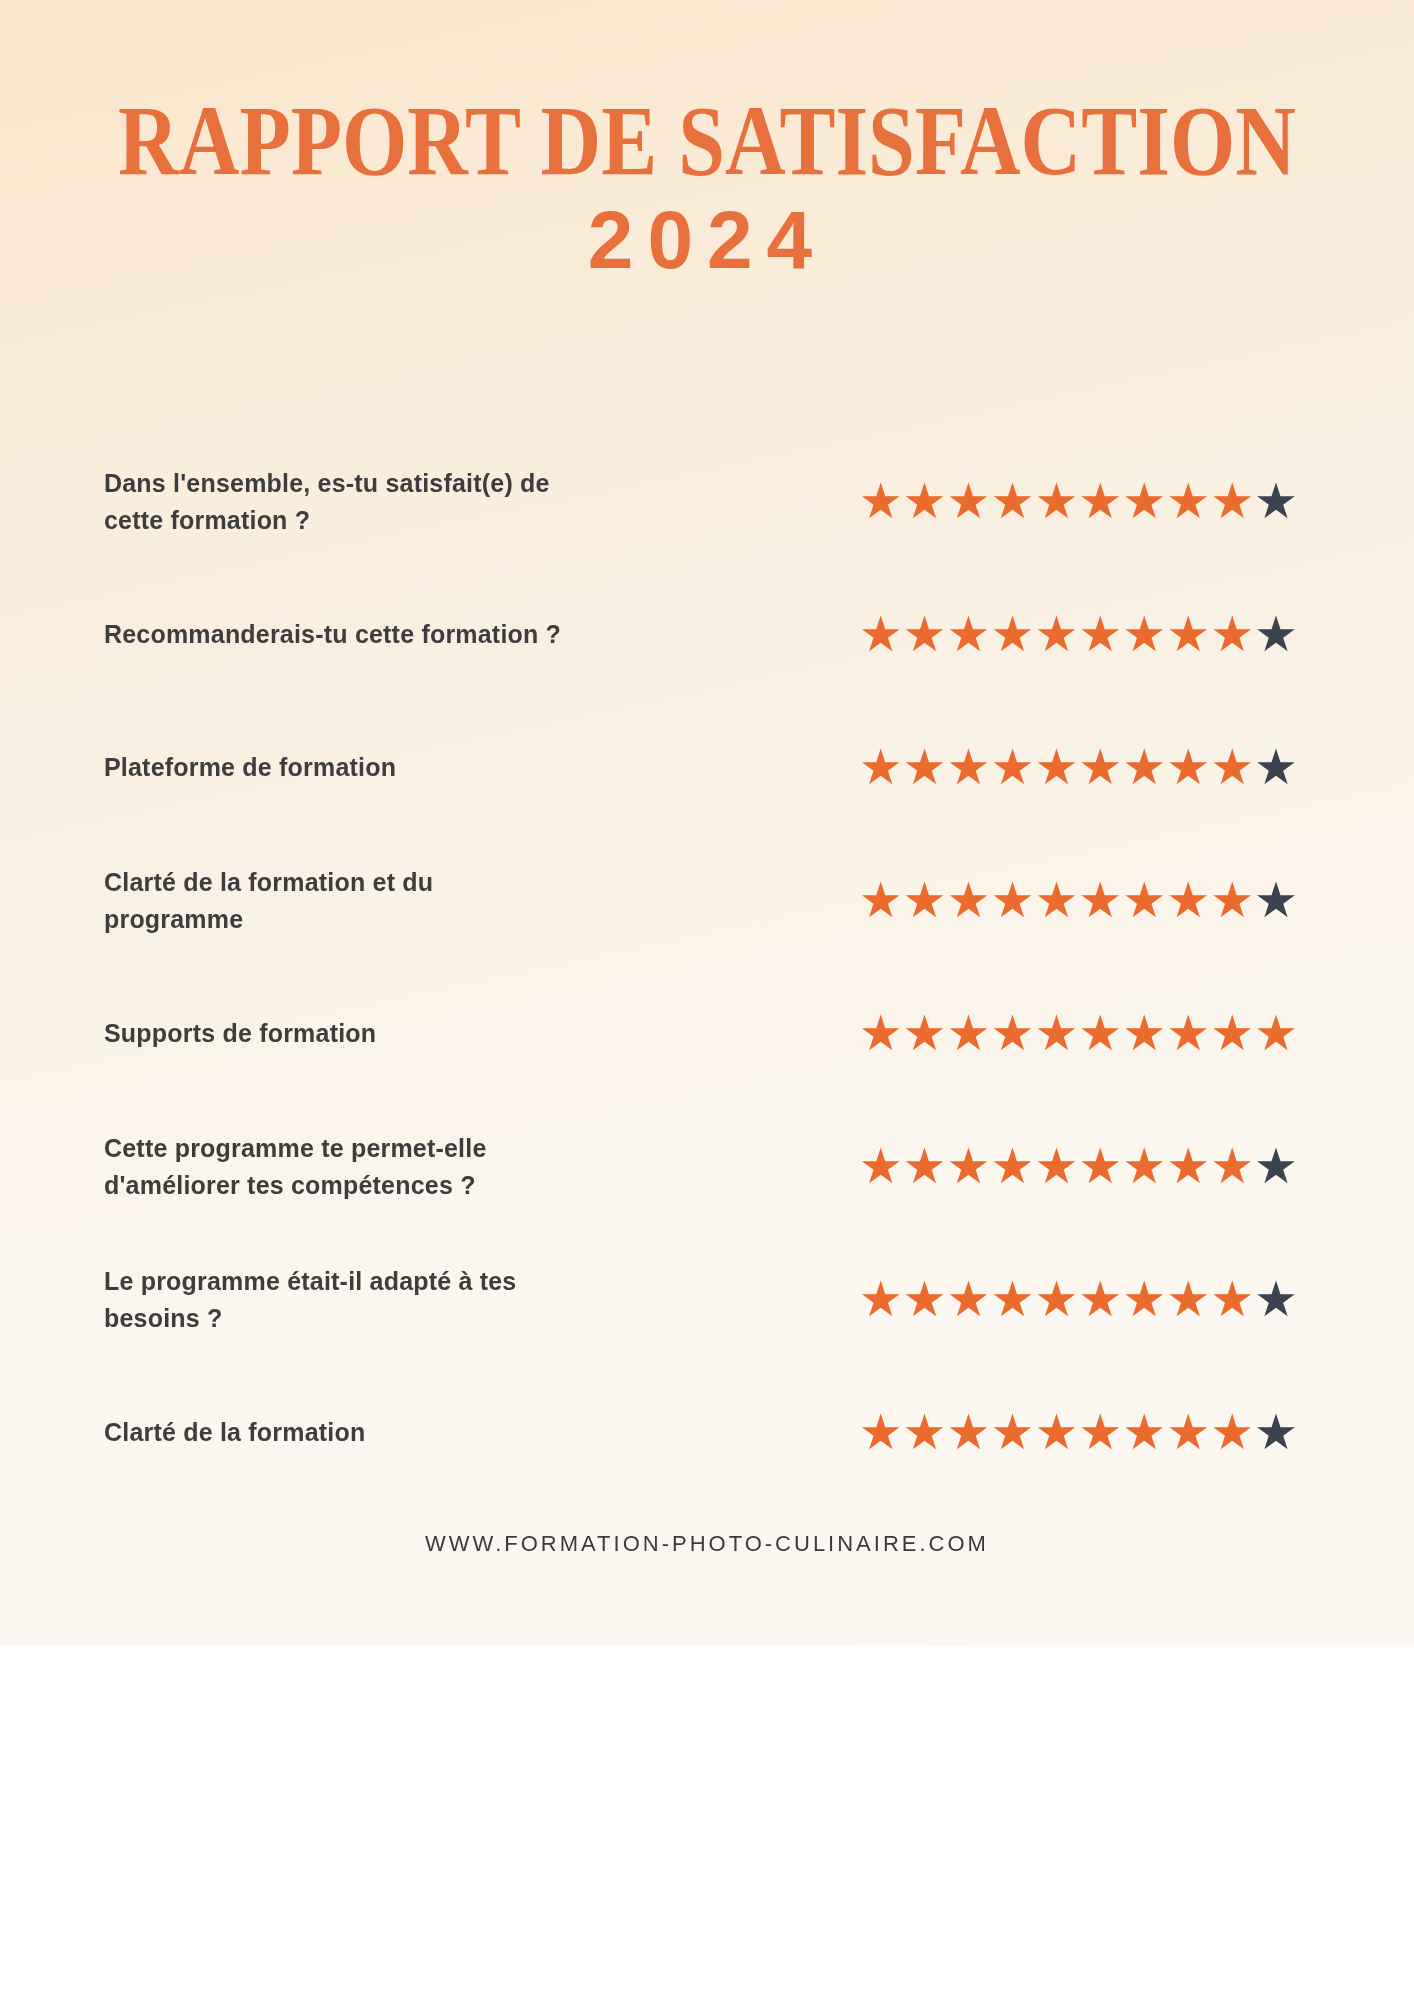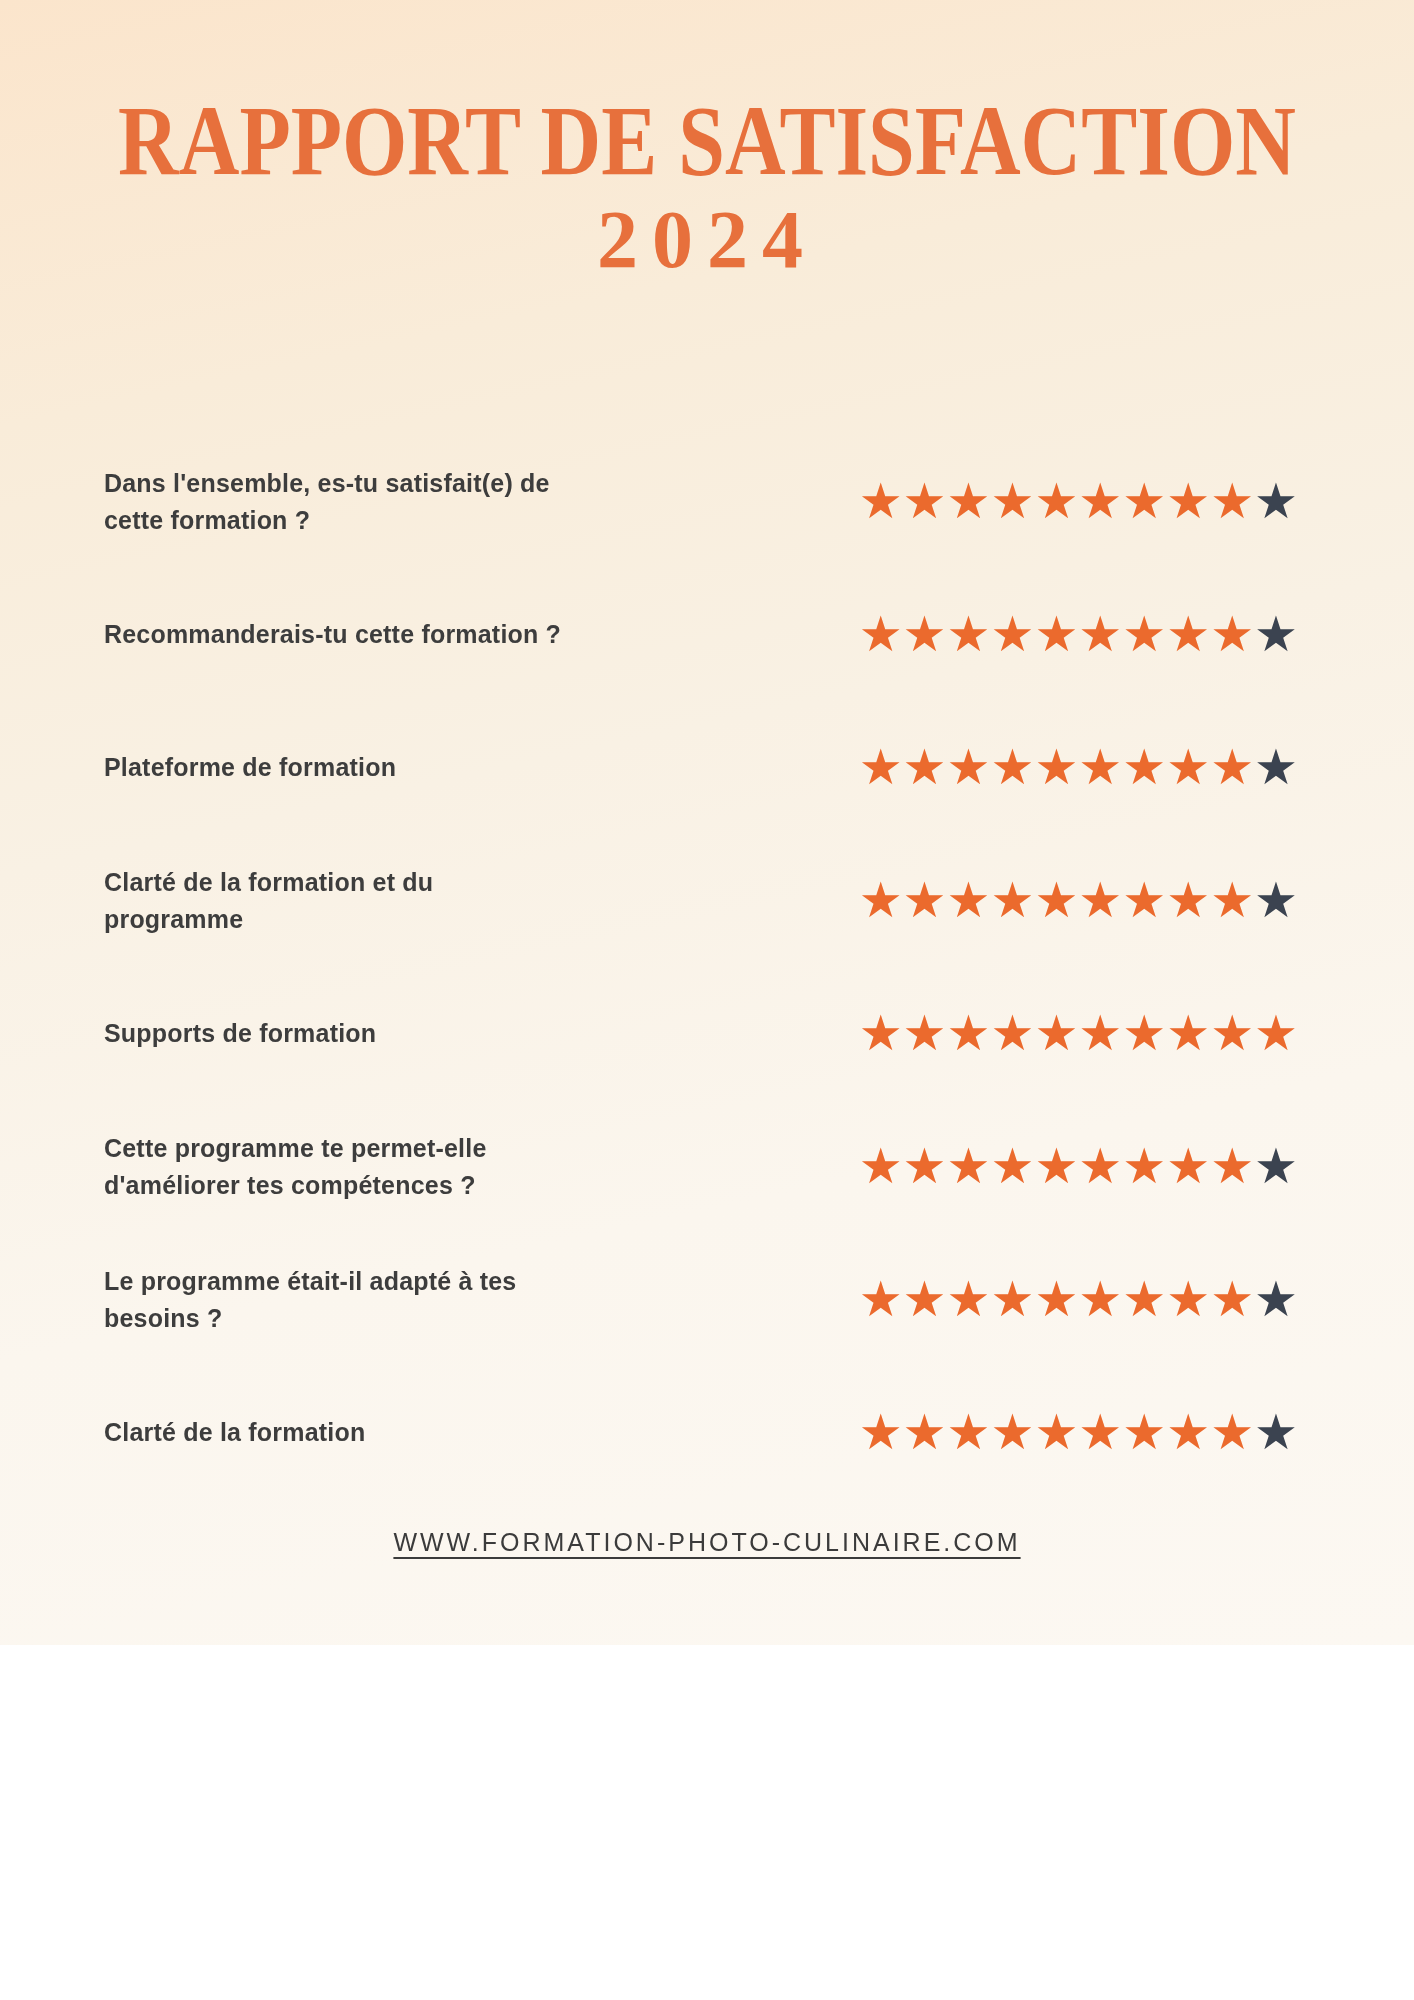--- a/index.html
+++ b/index.html
@@ -29,21 +29,21 @@
     font-family:"Liberation Serif",serif;
     font-weight:700;
     font-size:100px;
     line-height:1.05;
     color:var(--accent-orange);
     transform:scaleX(0.84);
     transform-origin:center;
     white-space:nowrap;
   }
   .title-year{
-    font-family:Liberation Serif, serif;
+    font-family:Liberation Sans, sans-serif;
     font-weight:700;
     font-size:82px;
     line-height:1.05;
     letter-spacing:14px;
     color:var(--accent-orange);
     margin-top:4px;
   }
   .subtitle{
     margin-top:48px;
     font-family:"Liberation Serif",serif;
@@ -88,24 +88,23 @@
   .star.empty{color:var(--star-empty);}
   .footer{
     position:absolute;
     left:0;
     right:0;
     bottom:88px;
     text-align:center;
   }
   .footer-url{
     display:inline-block;
-    font-size:25px;
+    font-size:22px;
     letter-spacing:3px;
     color:#3B3B3B;
-    text-decoration:underline;
     text-underline-offset:6px;
     cursor:pointer;
   }
 </style>
 </head>
 <body>
 
 <div class="page">
 
   <div class="header">

